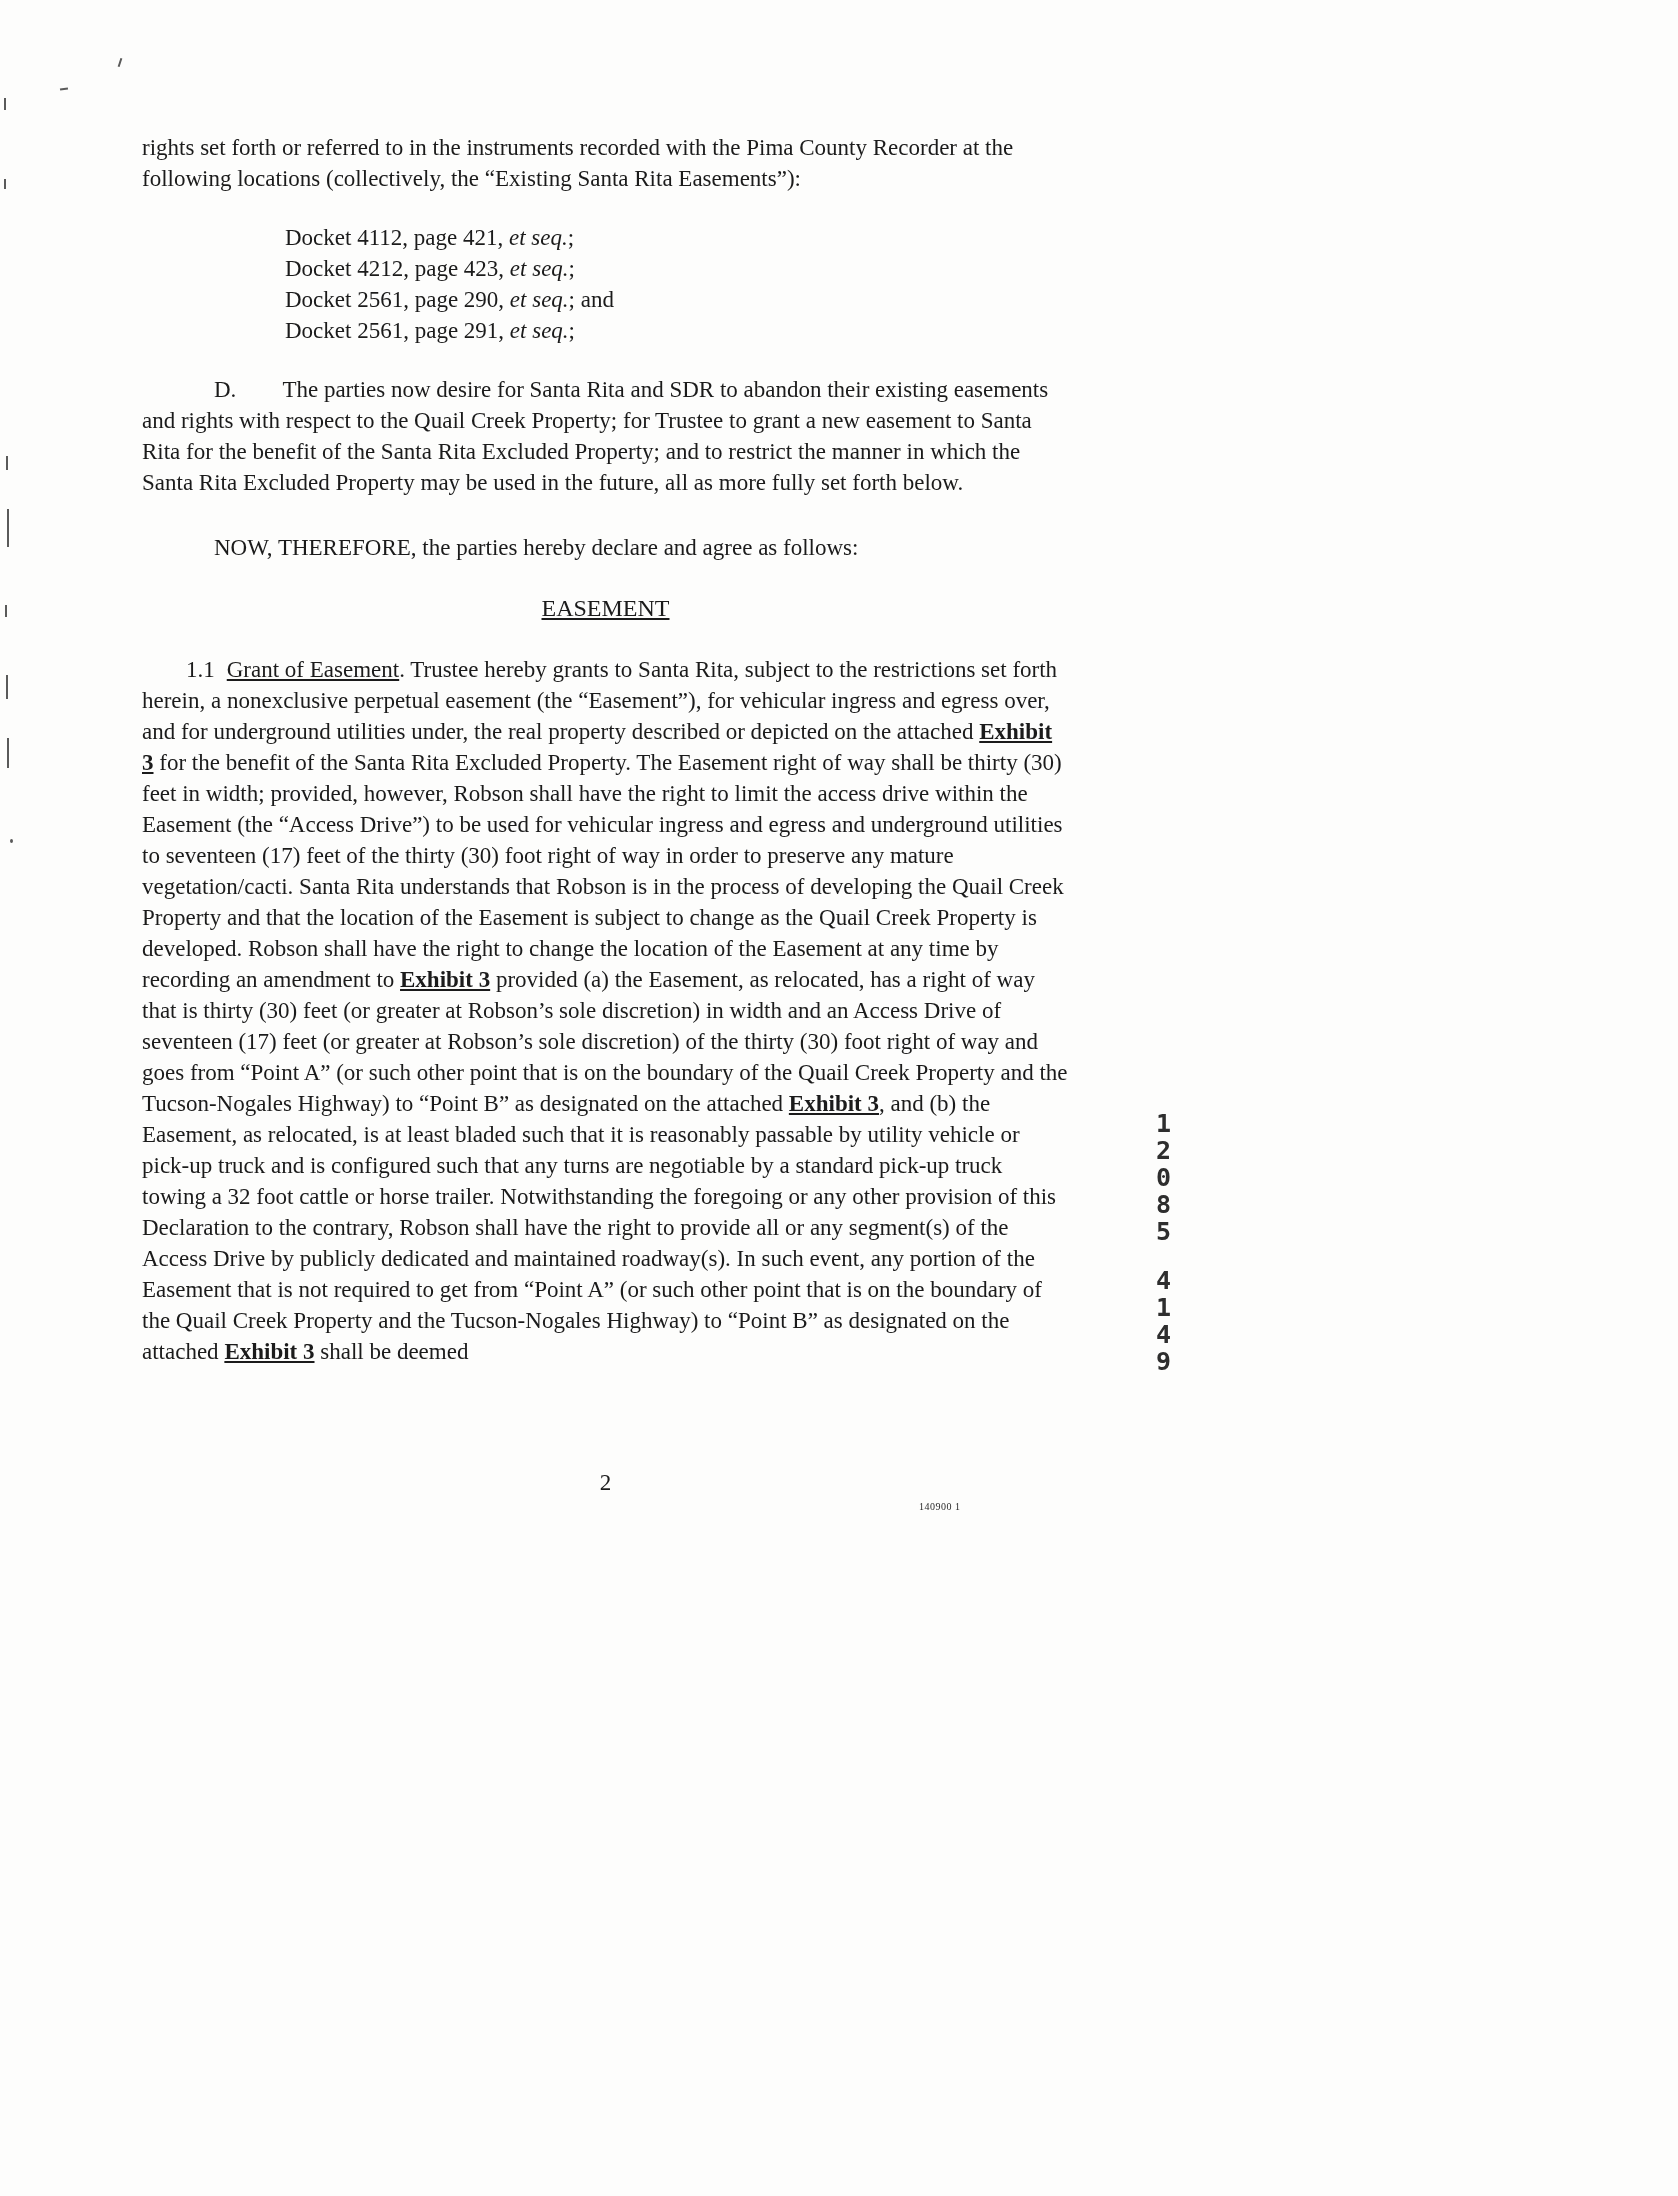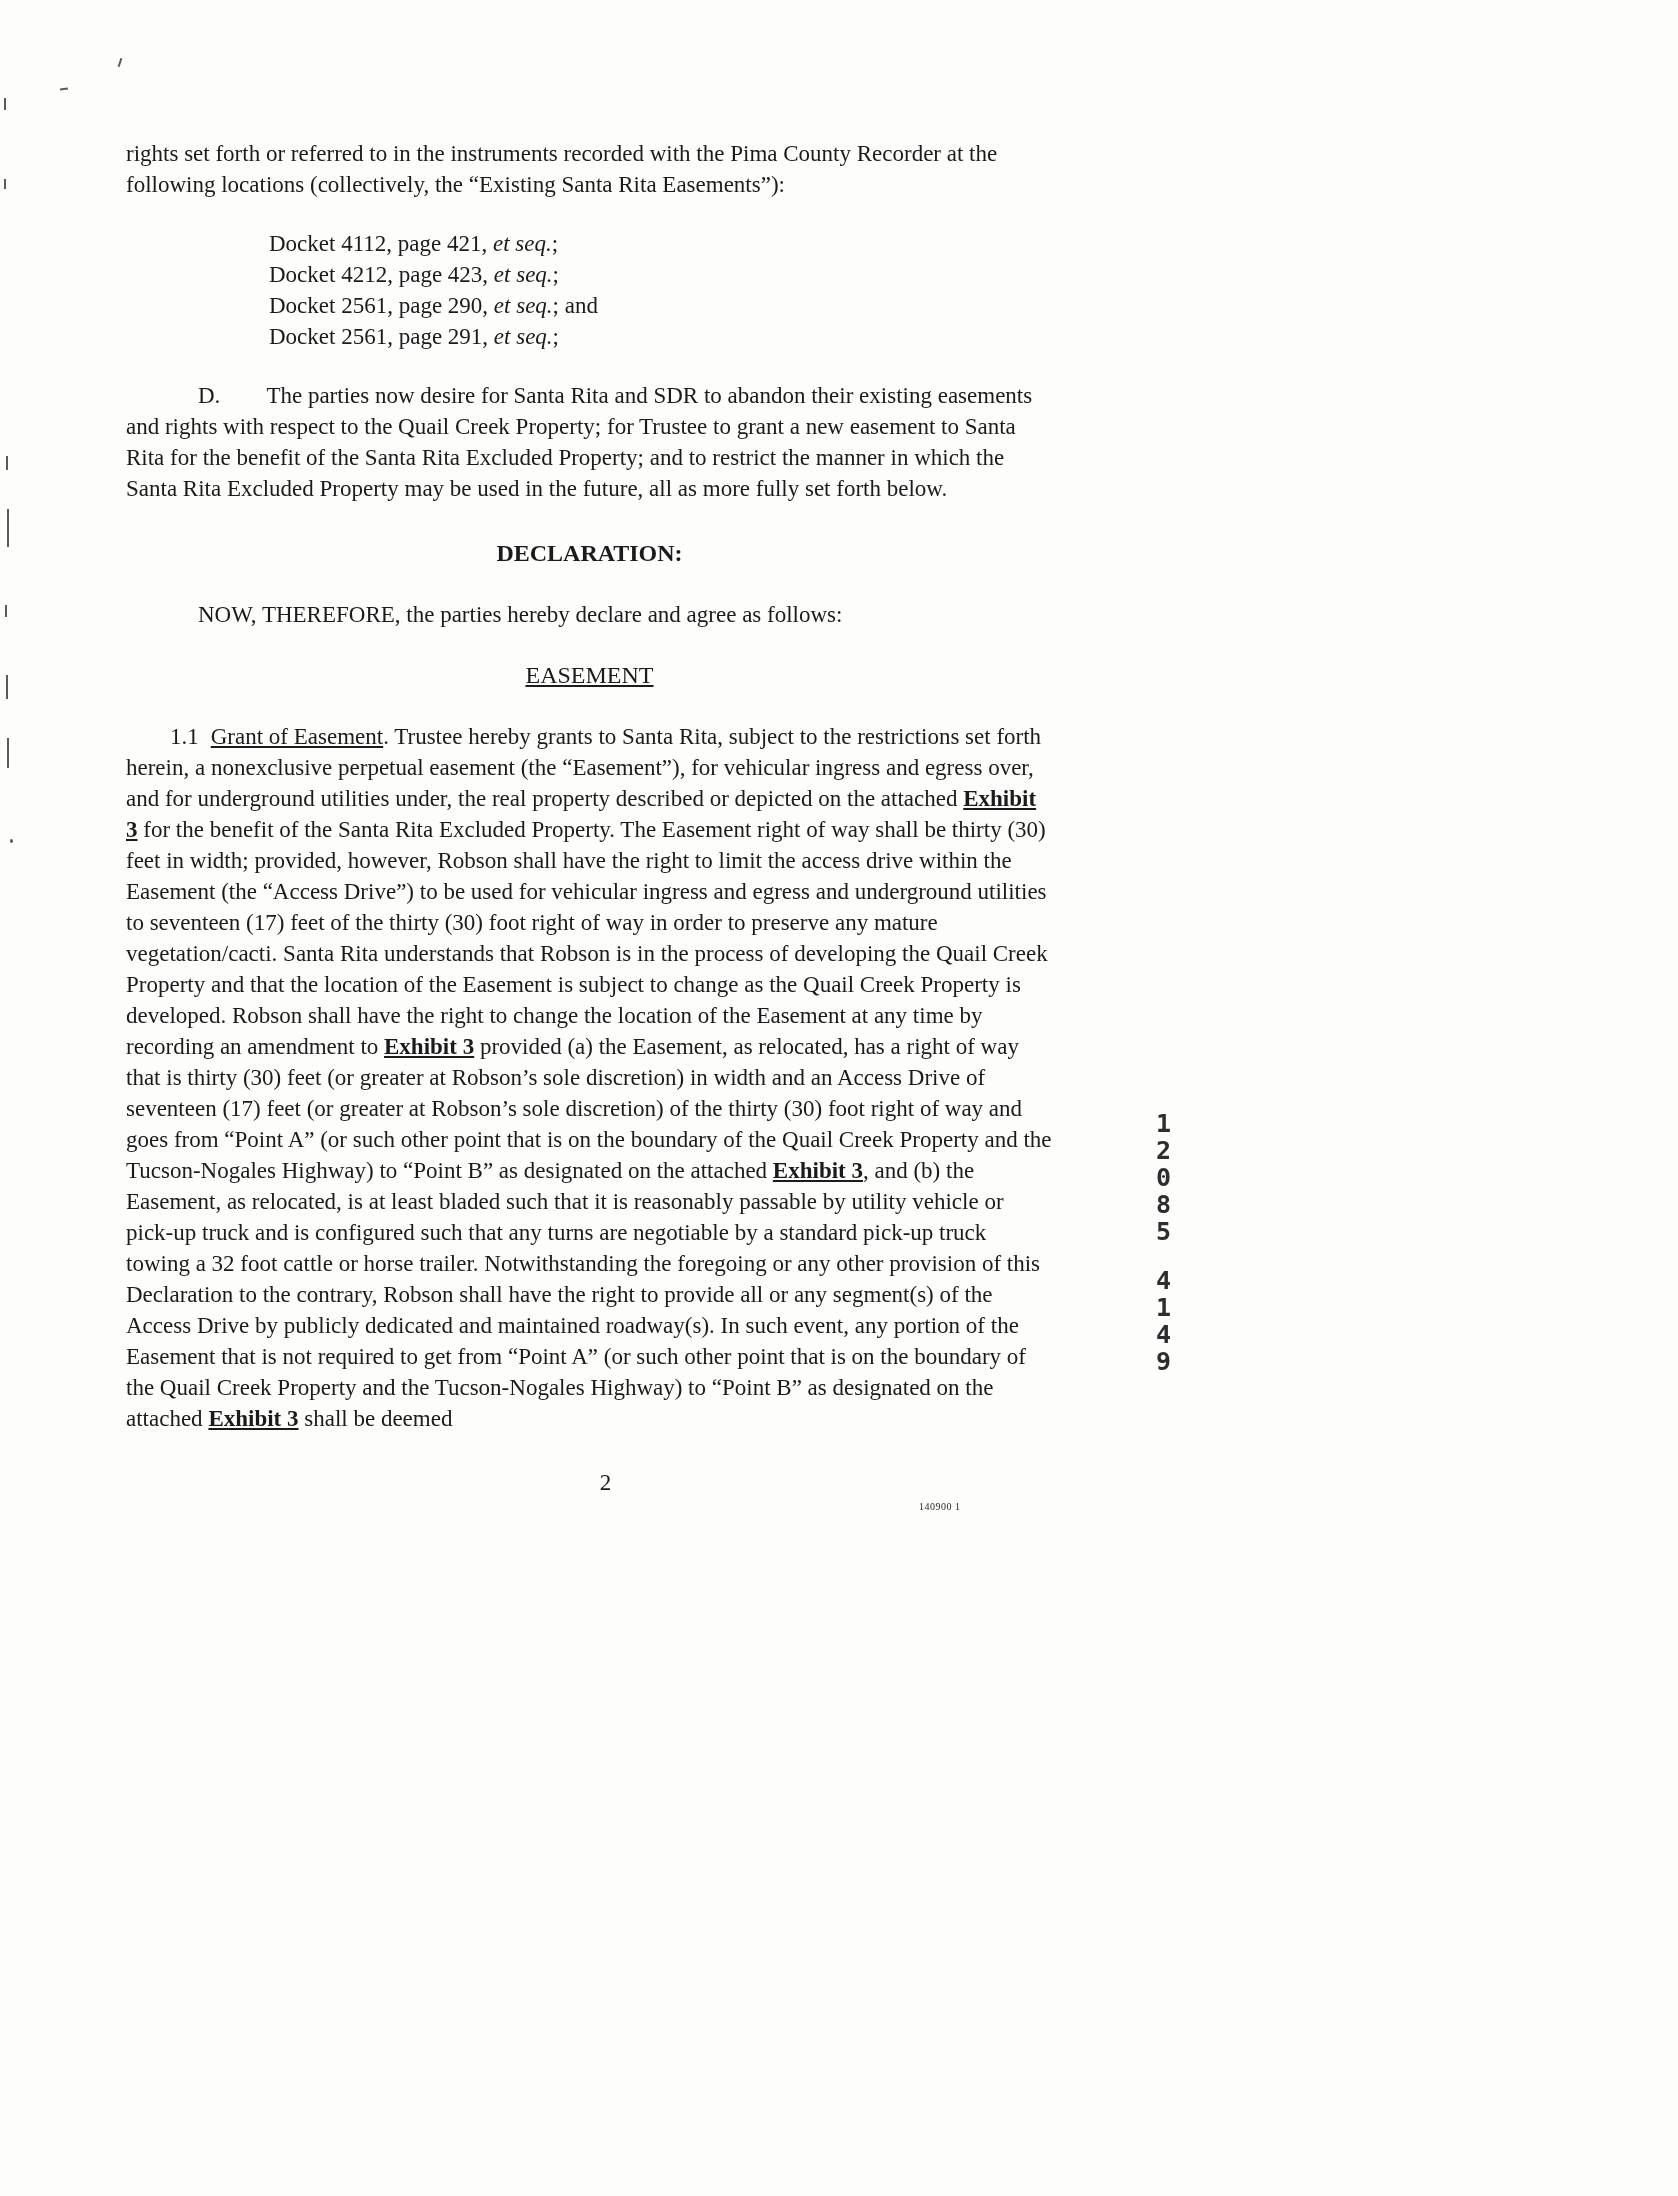--- a/index.html
+++ b/index.html
@@ -10,24 +10,23 @@
     margin: 0 auto;
     background: #fdfdfc;
     color: #1b1b1b;
     font-family: "Liberation Serif", serif;
     font-size: 23px;
     line-height: 31px;
     overflow: hidden;
   }
   .content {
     position: absolute;
-    left: 126px;
+    left: 142px;
     top: 132px;
     width: 927px;
-    margin-top: 6px;
   }
   .para { margin: 0 0 28px 0; text-align: left; }
   .docket-list { margin: 0 0 28px 143px; }
   .docket-line { white-space: nowrap; }
   .indent-d { text-indent: 72px; margin-bottom: 34px; }
   .indent-lg { text-indent: 72px; margin-bottom: 30px; }
   .indent-sm { text-indent: 44px; margin-bottom: 0; }
   h2.center, h3.center {
     font-size: 24px;
     text-align: center;
@@ -107,21 +106,20 @@
 
     <div class="docket-list">
       <div class="docket-line"><span>Docket 4112, page 421, </span><span class="i">et seq.</span><span>;</span></div>
       <div class="docket-line"><span>Docket 4212, page 423, </span><span class="i">et seq.</span><span>;</span></div>
       <div class="docket-line"><span>Docket 2561, page 290, </span><span class="i">et seq.</span><span>; and</span></div>
       <div class="docket-line"><span>Docket 2561, page 291, </span><span class="i">et seq.</span><span>;</span></div>
     </div>
 
     <p class="para indent-d"><span class="dlabel">D.</span><span>The parties now desire for Santa Rita and SDR to abandon their existing easements and rights with respect to the Quail Creek Property; for Trustee to grant a new easement to Santa Rita for the benefit of the Santa Rita Excluded Property; and to restrict the manner in which the Santa Rita Excluded Property may be used in the future, all as more fully set forth below.</span></p>
 
-    <h2 class="center">DECLARATION:</h2>
 
     <p class="para indent-lg">NOW, THEREFORE, the parties hereby declare and agree as follows:</p>
 
 
     <h3 class="center"><span class="underline-h">EASEMENT</span></h3>
 
     <p class="para indent-sm"><span class="num">1.1</span><span class="u">Grant of Easement</span><span>.  Trustee hereby grants to Santa Rita, subject to the restrictions set forth herein, a nonexclusive perpetual easement (the “Easement”), for vehicular ingress and egress over, and for underground utilities under, the real property described or depicted on the attached </span><span class="bu">Exhibit 3</span><span> for the benefit of the Santa Rita Excluded Property.  The Easement right of way shall be thirty (30) feet in width; provided, however, Robson shall have the right to limit the access drive within the Easement (the “Access Drive”) to be used for vehicular ingress and egress and underground utilities to seventeen (17) feet of the thirty (30) foot right of way in order to preserve any mature vegetation/cacti.  Santa Rita understands that Robson is in the process of developing the Quail Creek Property and that the location of the Easement is subject to change as the Quail Creek Property is developed.  Robson shall have the right to change the location of the Easement at any time by recording an amendment to </span><span class="bu">Exhibit 3</span><span> provided (a) the Easement, as relocated, has a right of way that is thirty (30) feet (or greater at Robson’s sole discretion) in width and an Access Drive of seventeen (17) feet (or greater at Robson’s sole discretion) of the thirty (30) foot right of way and goes from “Point A” (or such other point that is on the boundary of the Quail Creek Property and the Tucson-Nogales Highway) to “Point B” as designated on the attached </span><span class="bu">Exhibit 3</span><span>, and (b) the Easement, as relocated, is at least bladed such that it is reasonably passable by utility vehicle or pick-up truck and is configured such that any turns are negotiable by a standard pick-up truck towing a 32 foot cattle or horse trailer.  Notwithstanding the foregoing or any other provision of this Declaration to the contrary, Robson shall have the right to provide all or any segment(s) of the Access Drive by publicly dedicated and maintained roadway(s).  In such event, any portion of the Easement that is not required to get from “Point A” (or such other point that is on the boundary of the Quail Creek Property and the Tucson-Nogales Highway) to “Point B” as designated on the attached </span><span class="bu">Exhibit 3</span><span> shall be deemed</span></p>
 
   </div>
 

